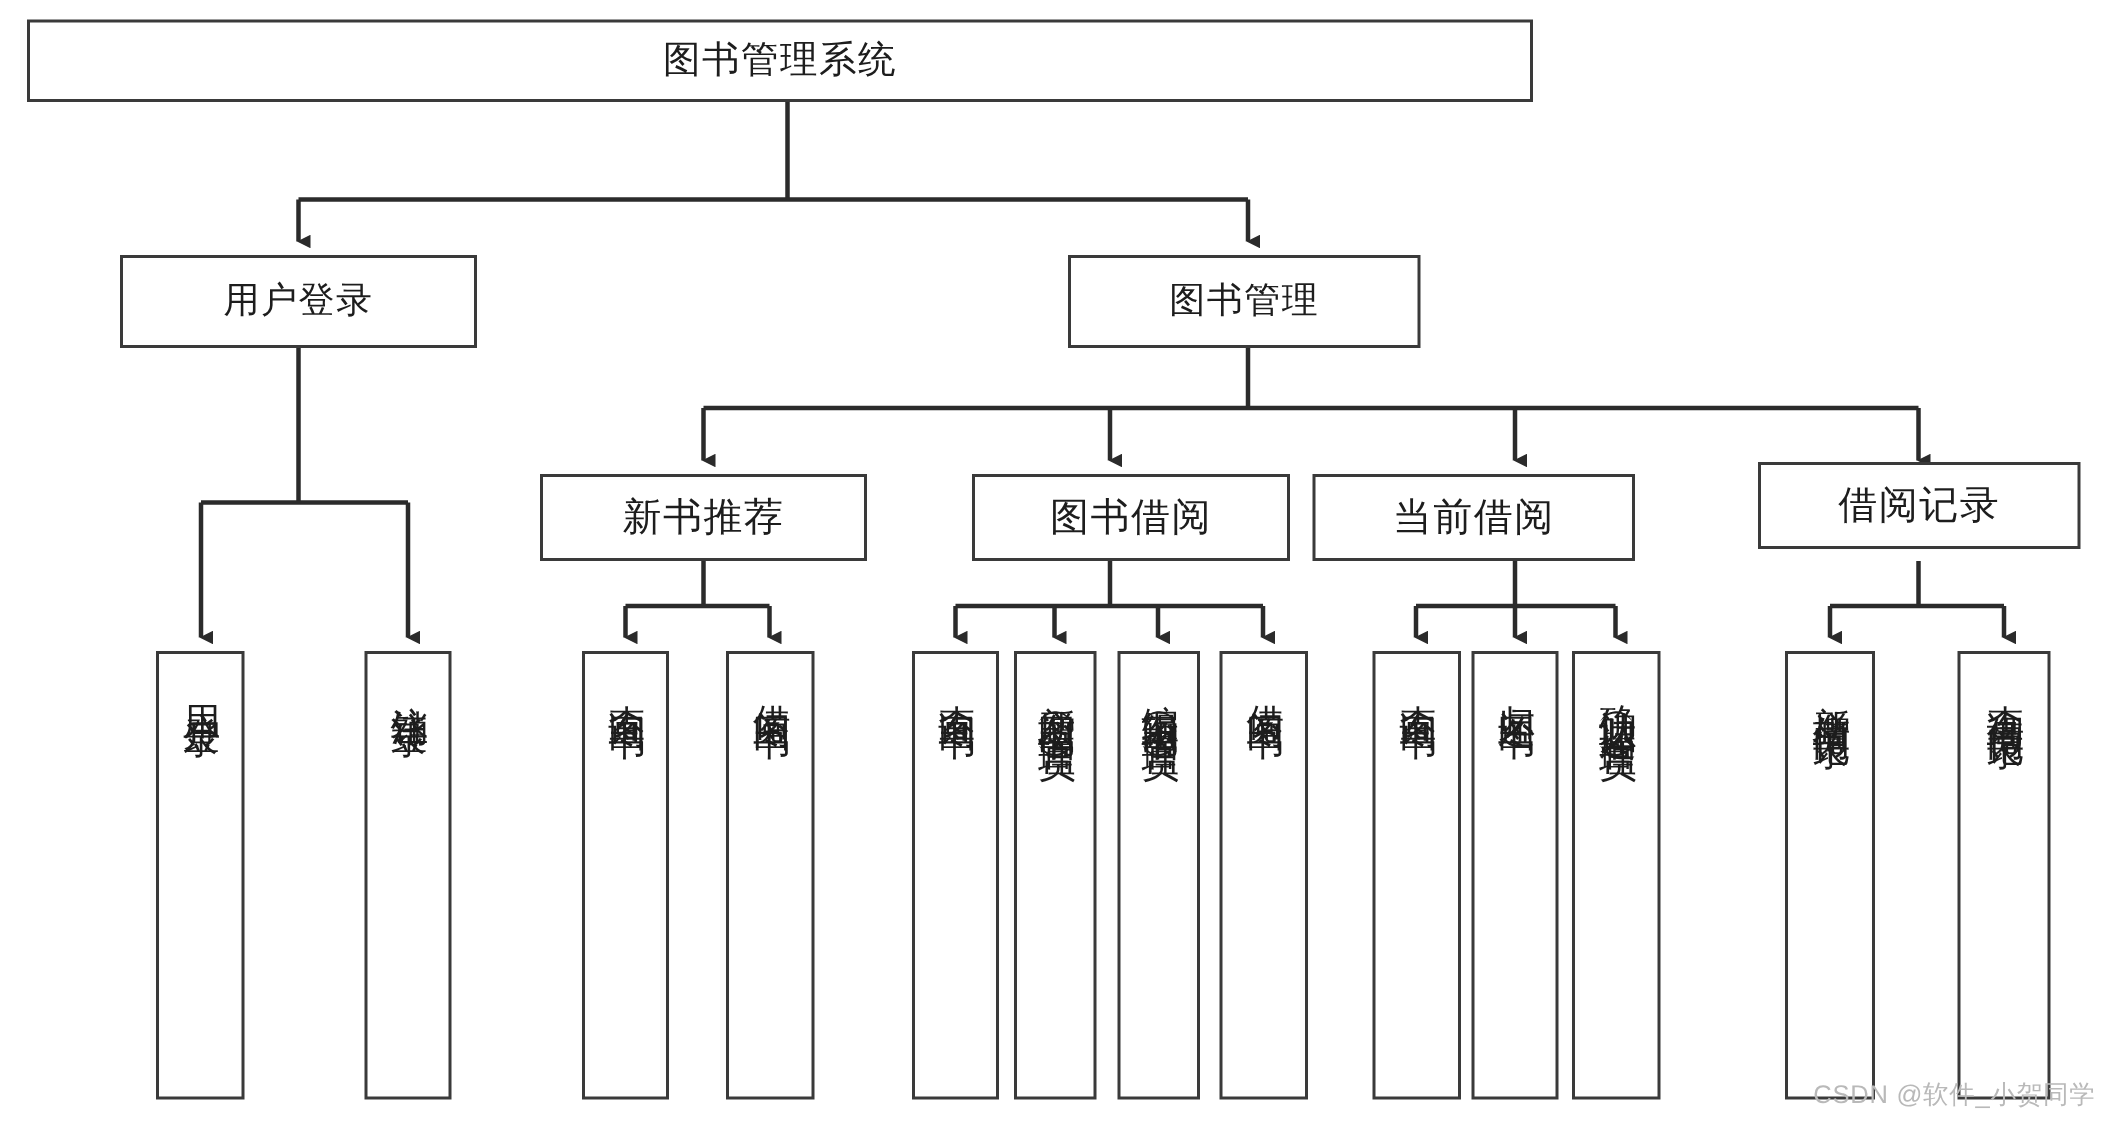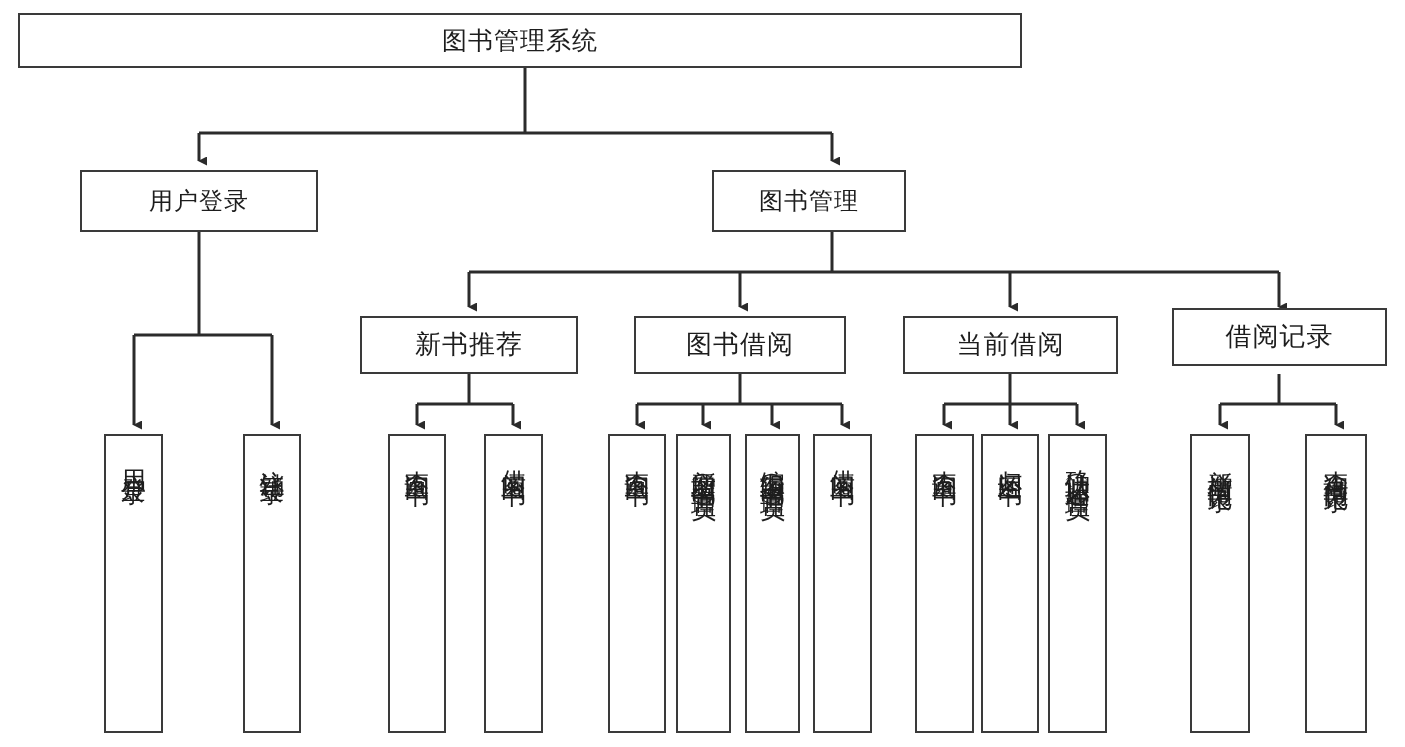--- a/index.html
+++ b/index.html
@@ -125,31 +125,31 @@
     </g>
   </svg>
 
   <div class="node-box node-root" style="left:18px; top:13px; width:1004px; height:55px;">
     <span class="node-label">图书管理系统</span>
   </div>
 
   <div class="node-box node-l1" style="left:80px; top:170px; width:238px; height:62px;">
     <span class="node-label">用户登录</span>
   </div>
-  <div class="node-box node-l1" style="left:712px; top:170px; width:194px; height:62px;">
+  <div class="node-box node-l1" style="left:712px; top:170px; width:235px; height:62px;">
     <span class="node-label">图书管理</span>
   </div>
 
   <div class="node-box node-l2" style="left:360px; top:316px; width:218px; height:58px;">
     <span class="node-label">新书推荐</span>
   </div>
-  <div class="node-box node-l2" style="left:634px; top:316px; width:212px; height:58px;">
+  <div class="node-box node-l2" style="left:648px; top:316px; width:212px; height:58px;">
     <span class="node-label">图书借阅</span>
   </div>
-  <div class="node-box node-l2" style="left:903px; top:316px; width:215px; height:58px;">
+  <div class="node-box node-l2" style="left:875px; top:316px; width:215px; height:58px;">
     <span class="node-label">当前借阅</span>
   </div>
   <div class="node-box node-l2" style="left:1172px; top:308px; width:215px; height:58px;">
     <span class="node-label">借阅记录</span>
   </div>
 
   <div class="node-box node-leaf" style="left:104px; top:434px; width:59px; height:299px;">
     <span class="node-label">用户登录</span>
   </div>
   <div class="node-box node-leaf" style="left:243px; top:434px; width:58px; height:299px;">
@@ -182,14 +182,15 @@
   <div class="node-box node-leaf" style="left:1048px; top:434px; width:59px; height:299px;">
     <span class="node-label">确认归还（管理员）</span>
   </div>
   <div class="node-box node-leaf" style="left:1190px; top:434px; width:60px; height:299px;">
     <span class="node-label">新增借阅记录</span>
   </div>
   <div class="node-box node-leaf" style="left:1305px; top:434px; width:62px; height:299px;">
     <span class="node-label">查询借阅记录</span>
   </div>
 
+  <div class="watermark">CSDN @软件_小贺同学</div>
 
 </div>
 
 </body></html>

